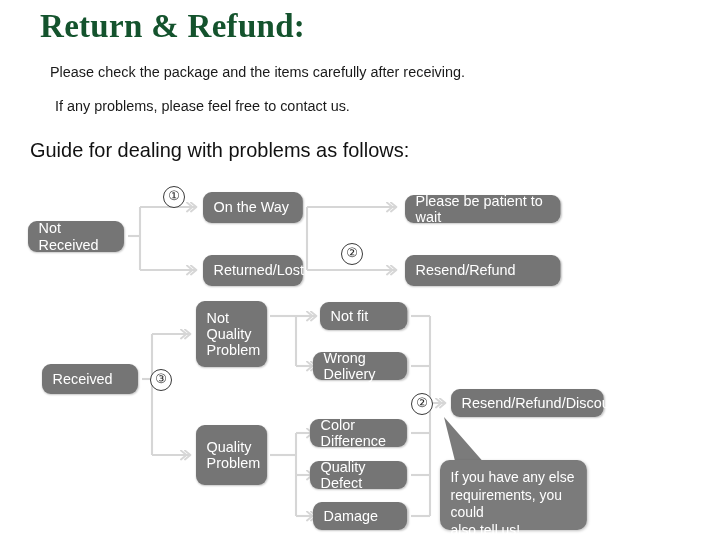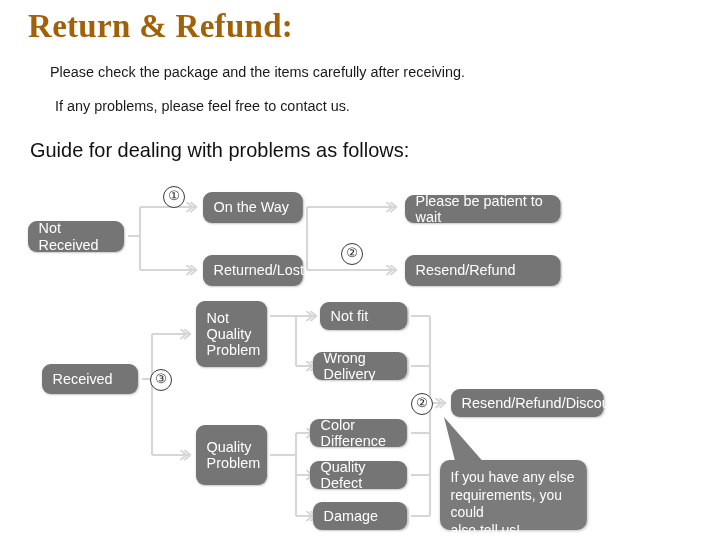--- a/index.html
+++ b/index.html
@@ -7,26 +7,26 @@
     width:716px;height:536px;
     background:#ffffff;
     font-family:"Liberation Sans", sans-serif;
     overflow:hidden;
     position:relative;
   }
   #root{position:relative;width:716px;height:536px;}
 
   
   .title{
-    position:absolute;left:28px;top:8px;
+    position:absolute;left:40px;top:8px;
     font-family:"Liberation Serif", serif;
     font-weight:bold;
     font-size:33px;
     letter-spacing:.3px;
-    color:#a16207;
+    color:#14532d;
     white-space:nowrap;
   }
   .lead{
     position:absolute;
     font-size:15.5px;
     color:#1a1a1a;
     white-space:nowrap;
     transform:scaleX(.93);
     transform-origin:left center;
   }

